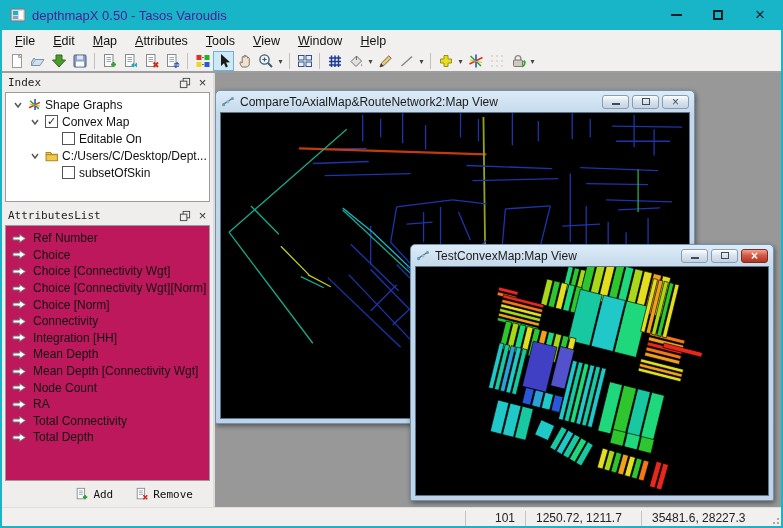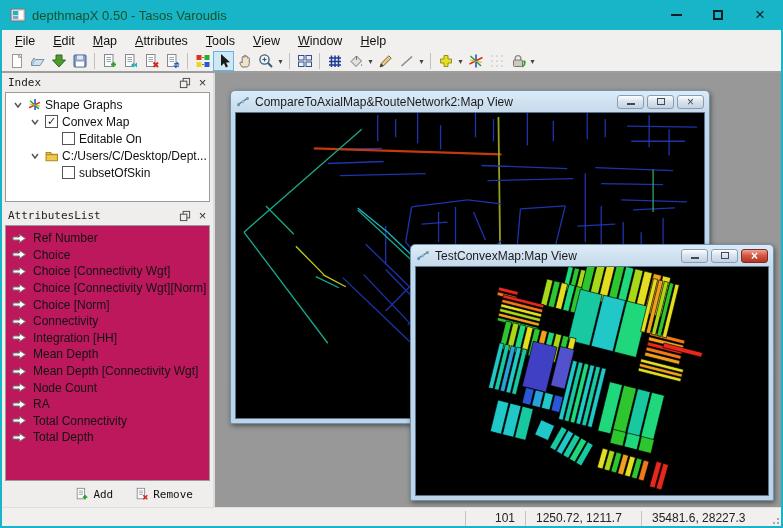--- a/index.html
+++ b/index.html
@@ -4,21 +4,21 @@
 <style>
   * { box-sizing: border-box; margin:0; padding:0; }
   html,body { width:783px; height:528px; }
   body { font-family:"Liberation Sans", sans-serif; font-size:12px; color:#111; }
   .app { position:relative; width:783px; height:528px; border-left:2px solid #18b4c8;
          border-right:2px solid #18b4c8; border-bottom:2px solid #18b4c8; background:#f2f0ee; overflow:hidden; }
 
   
   .titlebar { height:30px; background:#18b4c8; display:flex; align-items:center; padding-left:8px; }
   .titlebar .app-icon { width:16px; height:16px; margin-right:6px; }
-  .titlebar .title { font-size:13px; color:#14532d; }
+  .titlebar .title { font-size:13px; color:#4c1d95; }
   .win-controls { margin-left:auto; display:flex; height:100%; }
   .wc { width:42px; height:100%; display:flex; align-items:center; justify-content:center; color:#102022; }
   .wc .g-min { width:11px; height:2px; background:#102022; }
   .wc .g-max { width:10px; height:10px; border:2px solid #102022; }
   .wc .g-close { font-size:17px; line-height:10px; }
 
   
   .menubar { height:21px; background:#f2f0ee; display:flex; align-items:center; padding-left:4px; }
   .menu-item { padding:2px 9px; font-size:12.5px; }
   .menu-item u { text-decoration:underline; }
@@ -457,21 +457,21 @@
               <path d="M9.5 9.5 L14 14 M14 9.5 L9.5 14" stroke="#d22818" stroke-width="1.8"></path>
             </svg>
             <span>Remove</span>
           </span>
         </div>
       </div>
     </div>
 
     <div class="mdi">
 
-      <div class="cwin" style="left:15px; top:17px; width:480px; height:334px; z-index:1;">
+      <div class="cwin" style="left:0; top:17px; width:480px; height:334px; z-index:1;">
         <div class="cwin-title">
           <svg class="witem" viewBox="0 0 16 16">
             <path d="M2 11 L13 4" stroke="#4a7a9a" stroke-width="1.4"></path>
             <circle cx="3" cy="11" r="1.8" fill="#6a9ab8"></circle>
               <circle cx="13" cy="4" r="1.8" fill="#6a9ab8"></circle>
             <circle cx="8" cy="8" r="1.6" fill="#9ab8cc"></circle>
           </svg>
           <span>CompareToAxialMap&amp;RouteNetwork2:Map View</span>
           <span class="cwin-buttons">
             <span class="cwb">

